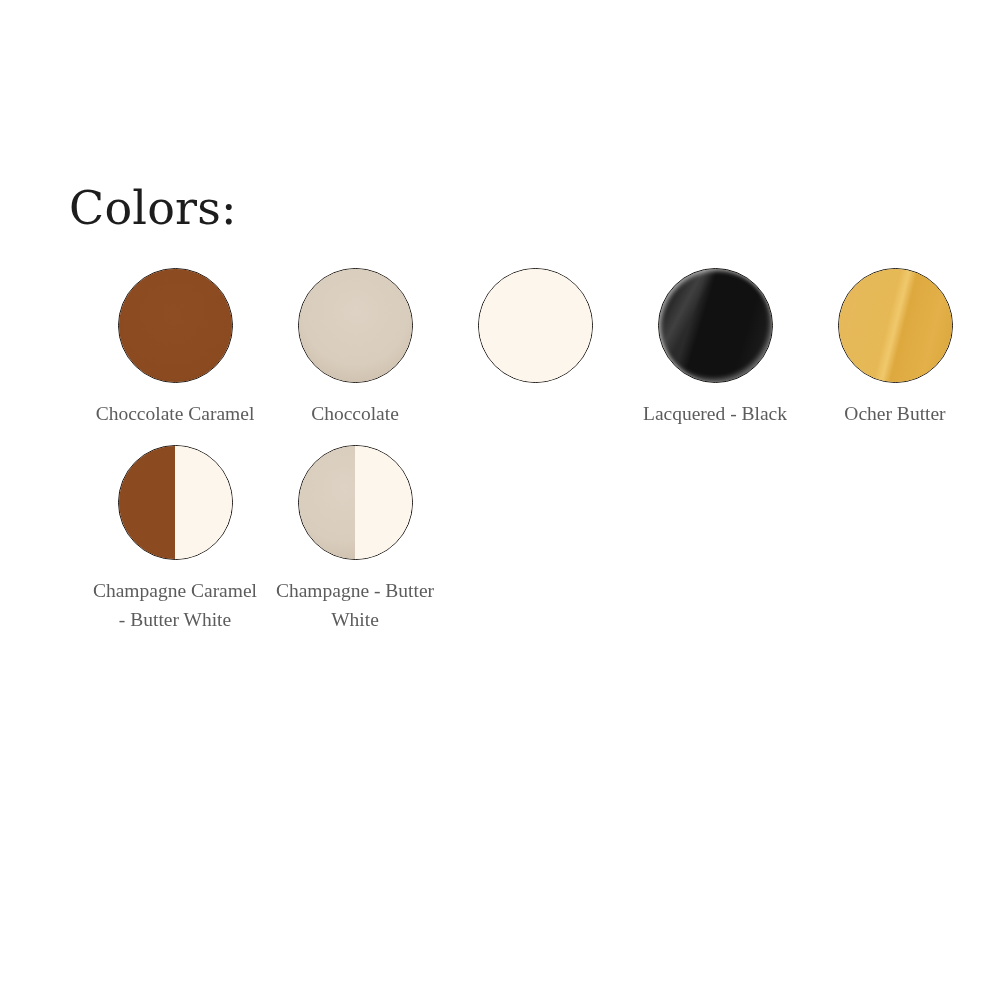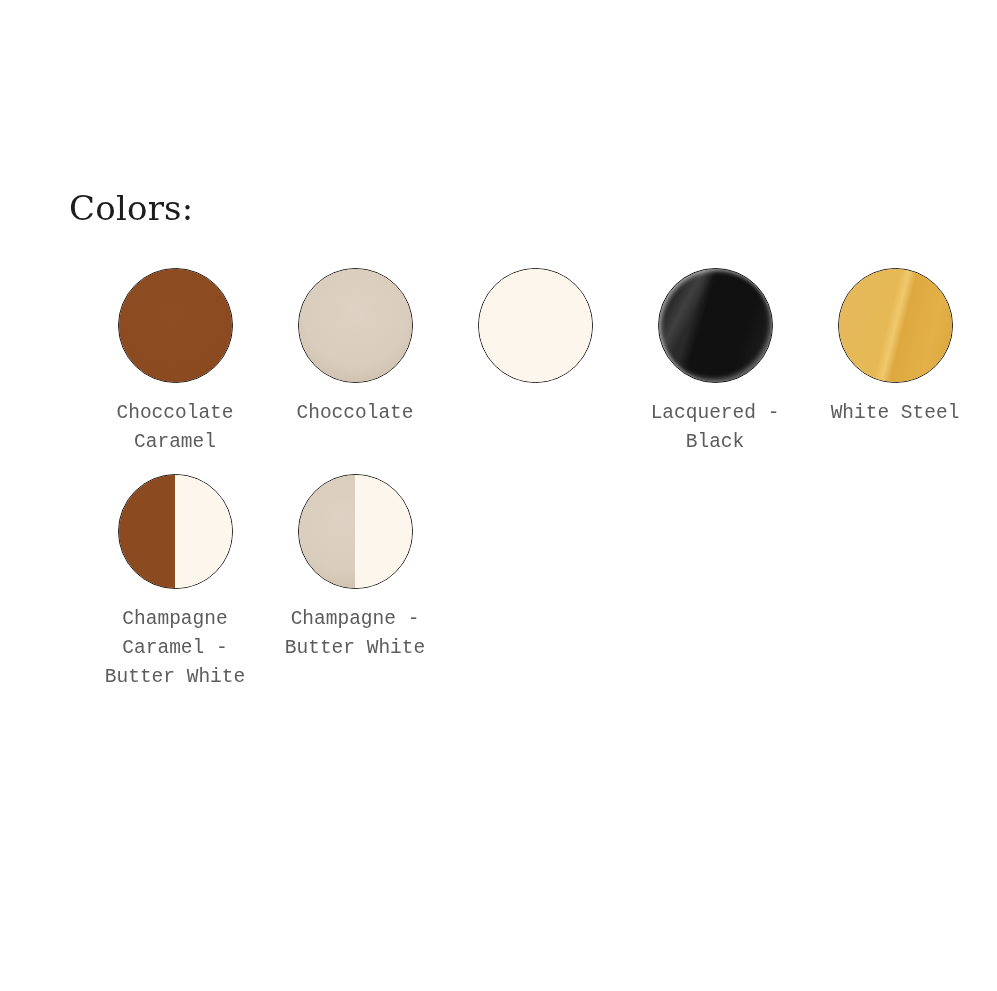--- a/index.html
+++ b/index.html
@@ -18,21 +18,21 @@
     position: absolute;
     left: 0; top: 0;
     width: 997px;
     height: 991px;
   }
   .colors-title {
     position: absolute;
     left: 69px;
     top: 186px;
     font-family: "DejaVu Serif", serif;
-    font-size: 34px;
+    font-size: 46px;
     font-weight: 400;
     color: #1d1d1d;
     letter-spacing: 0.2px;
     line-height: 44px;
     white-space: nowrap;
   }
   .swatch-grid {
     position: absolute;
     left: 85px;
     top: 268px;
@@ -91,21 +91,21 @@
     left: 0; top: 0;
     width: 100%;
     height: 100%;
     border-radius: 50%;
     pointer-events: none;
   }
   .swatch-label {
     margin-top: 16px;
     width: 170px;
     text-align: center;
-    font-family: Liberation Mono, monospace;
+    font-family: Liberation Serif, serif;
     font-size: 19.5px;
     line-height: 29px;
     color: #5c5c5c;
     word-wrap: break-word;
   }
   .row-gap {
     height: 17px;
   }
 </style>
 </head>
@@ -146,21 +146,21 @@
           <div class="rim-light" id="rim-r1-3" style="box-shadow: rgba(255, 255, 255, 0.55) 2px 2px 4px inset, rgba(255, 255, 255, 0.35) -2px -3px 5px inset;"></div>
         </div>
         <div class="swatch-label">Lacquered - Black</div>
       </div>
 
       <div class="swatch-cell">
         <div class="swatch-circle">
           <div class="swatch-fill" id="fill-r1-4" style="background: linear-gradient(104deg, rgb(227, 176, 73) 0%, rgb(230, 185, 85) 44%, rgb(240, 200, 108) 50%, rgb(221, 169, 63) 56%, rgb(227, 176, 73) 78%, rgb(217, 166, 60) 100%);"></div>
           <div class="sheen" id="sheen-r1-4" style="background: linear-gradient(104deg, rgba(255, 255, 255, 0.1) 0%, rgba(255, 255, 255, 0) 46%, rgba(255, 255, 255, 0) 100%);"></div>
         </div>
-        <div class="swatch-label">White Steel</div>
+        <div class="swatch-label">Ocher Butter</div>
       </div>
 
     </div>
 
     <div class="row-gap"></div>
 
     <div class="swatch-row">
 
       <div class="swatch-cell">
         <div class="swatch-circle">

